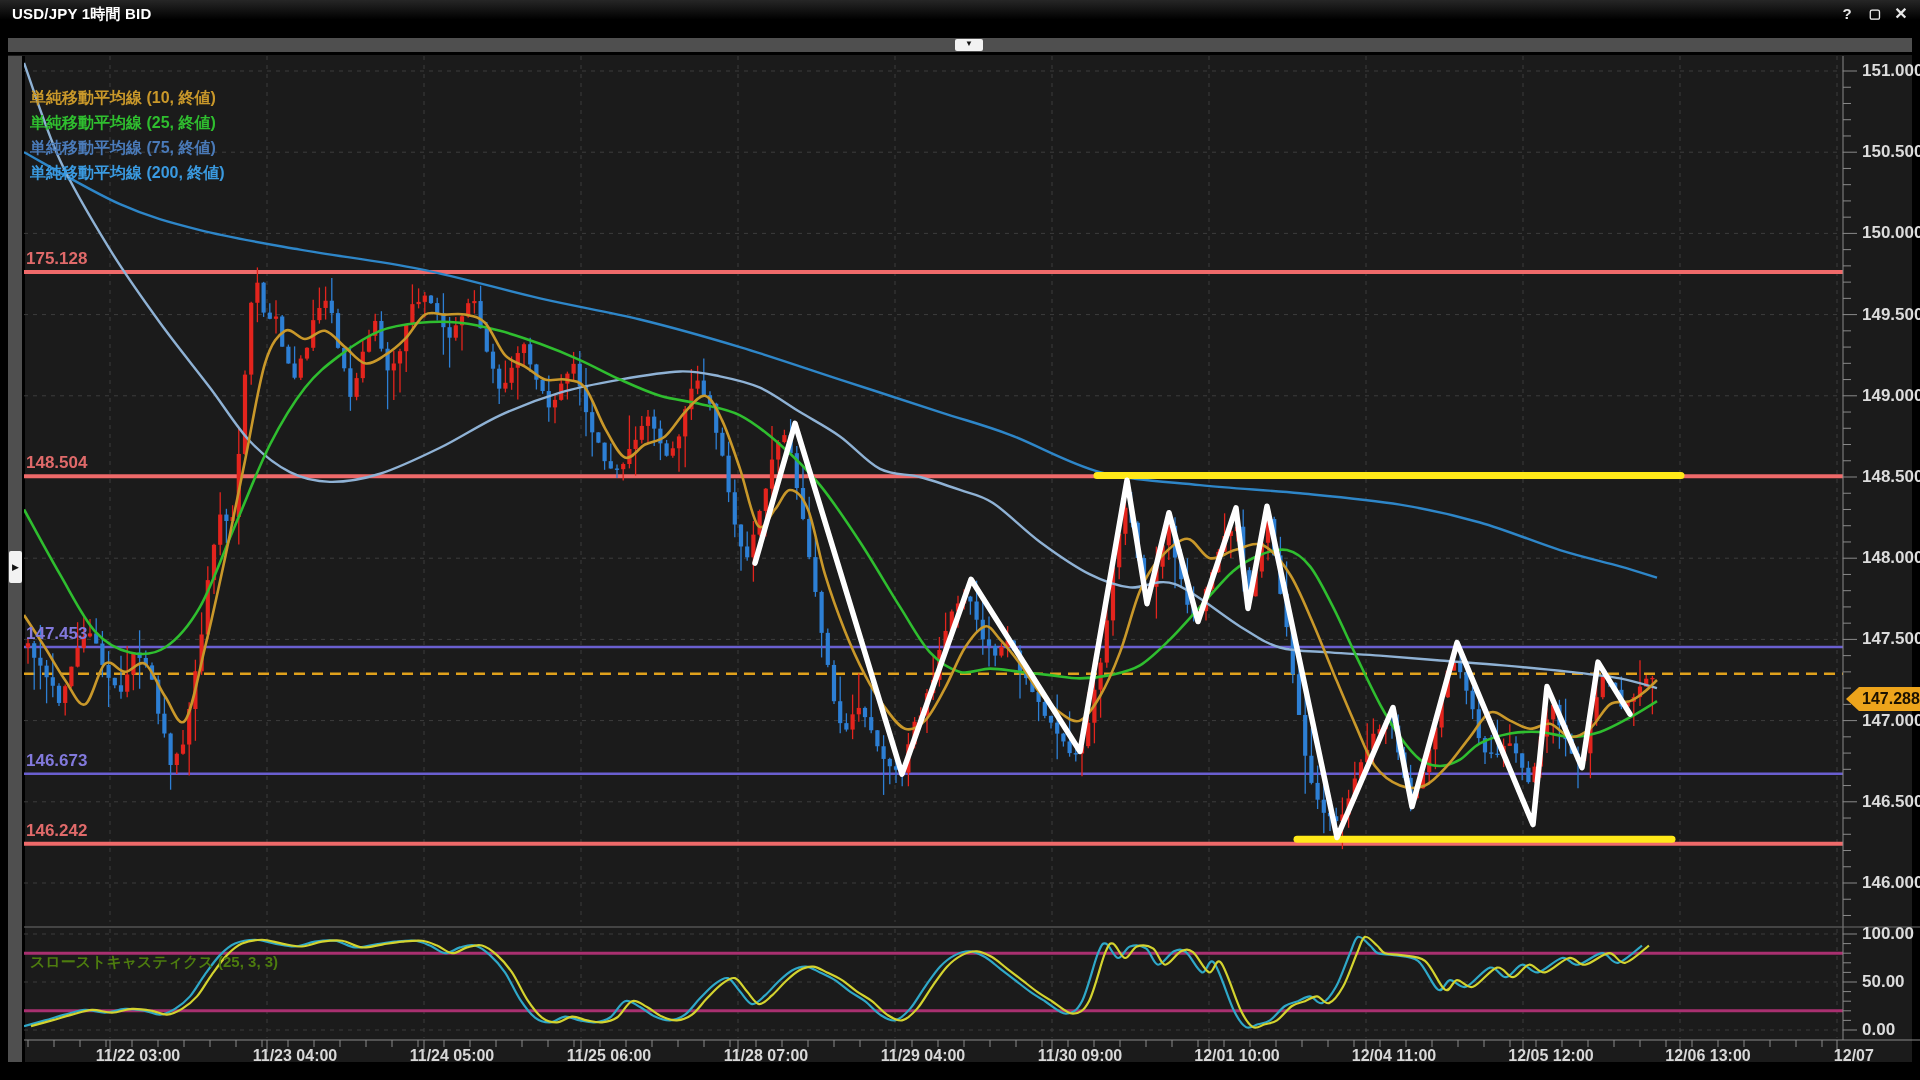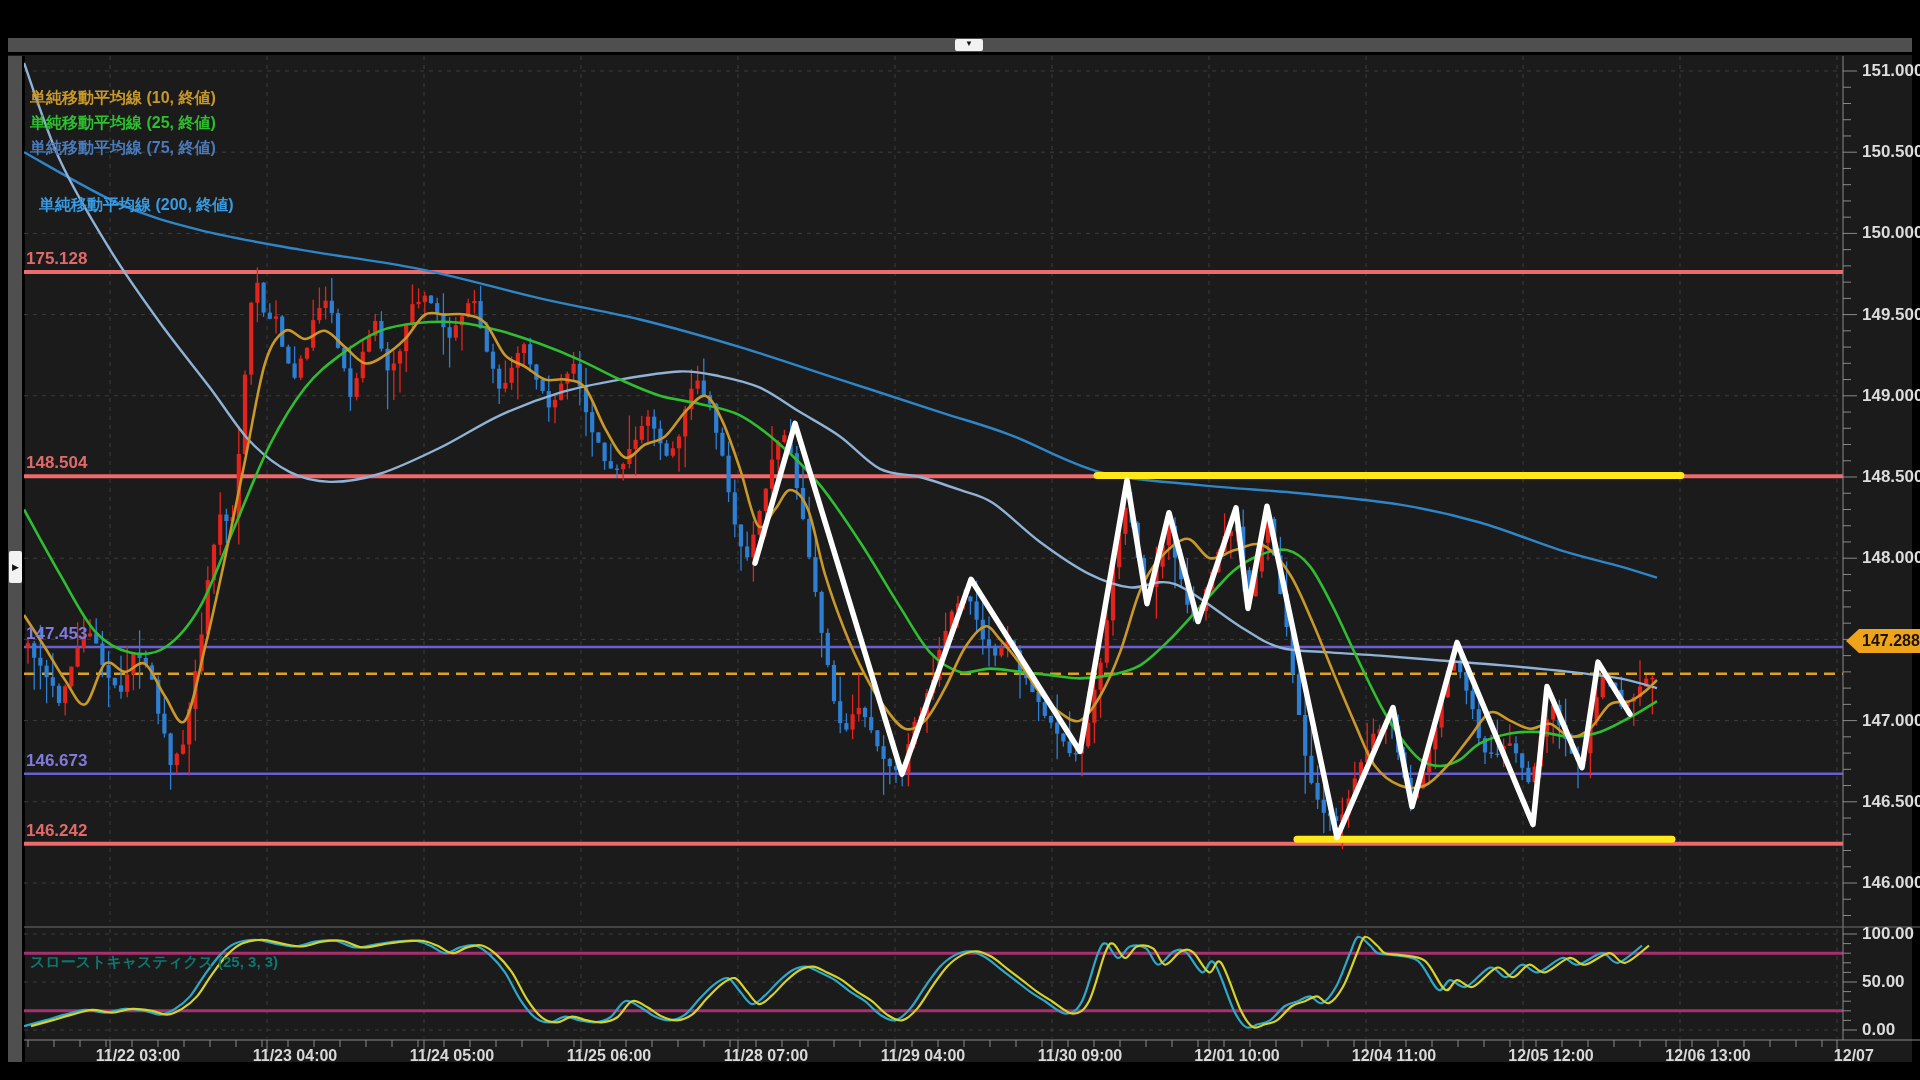--- a/index.html
+++ b/index.html
@@ -32,20 +32,26 @@
   #pricebadge{position:absolute;left:1846px;top:663px;width:74px;height:24px;}
   #pricebadge .tag{position:absolute;left:0;top:0;width:74px;height:24px;background:#eda41b;
       clip-path:polygon(0 12px,13px 0,74px 0,74px 24px,13px 24px);}
   #pricebadge .txt{position:absolute;left:16px;top:3px;font-size:16px;font-weight:700;color:#1c1200;}
   #stochlabel{font-size:15px;color:#3fb3d9;}
 </style>
 </head>
 <body>
 
 <div id="win">
+  <div id="titlebar">
+    <span id="titletext" class="lbl">USD/JPY 1時間 BID</span>
+    <span id="btn-help" class="wbtn">?</span>
+    <span id="btn-max" class="wbtn">▢</span>
+    <span id="btn-close" class="wbtn">✕</span>
+  </div>
 
   <div id="appbg"></div>
   <div id="topstrip"></div>
   <div id="topcollapse">
     <span>▼</span>
   </div>
   <div id="leftstrip"></div>
   <div id="leftcollapse">
     <span>▶</span>
   </div>
@@ -794,55 +800,55 @@
         <line x1="1523" y1="1040" x2="1523" y2="1052" stroke="#8a8a8a"></line>
         <line x1="1680" y1="1040" x2="1680" y2="1052" stroke="#8a8a8a"></line>
         <line x1="1837" y1="1040" x2="1837" y2="1052" stroke="#8a8a8a"></line>
       </g>
     </svg>
 
   <div id="labels">
       <div class="lbl legend-line" style="color: rgb(201, 152, 42); left: 30px; top: 88px;">単純移動平均線 (10, 終値)</div>
       <div class="lbl legend-line" style="color: rgb(47, 190, 47); left: 30px; top: 113px;">単純移動平均線 (25, 終値)</div>
       <div class="lbl legend-line" style="color: rgb(74, 122, 184); left: 30px; top: 138px;">単純移動平均線 (75, 終値)</div>
-      <div class="lbl legend-line" style="color: rgb(58, 154, 224); left: 39px; top: 163px; margin-top: 32px;">単純移動平均線 (200, 終値)</div>
+      <div class="lbl legend-line" style="color: rgb(58, 154, 224); left: 30px; top: 163px;">単純移動平均線 (200, 終値)</div>
       <div class="lbl pricelab" style="left: 1862px; top: 61px;">151.000</div>
       <div class="lbl pricelab" style="left: 1862px; top: 142.2px;">150.500</div>
       <div class="lbl pricelab" style="left: 1862px; top: 223.4px;">150.000</div>
       <div class="lbl pricelab" style="left: 1862px; top: 304.6px;">149.500</div>
       <div class="lbl pricelab" style="left: 1862px; top: 385.8px;">149.000</div>
       <div class="lbl pricelab" style="left: 1862px; top: 467px;">148.500</div>
       <div class="lbl pricelab" style="left: 1862px; top: 548.2px;">148.000</div>
       <div class="lbl pricelab" style="left: 1862px; top: 629.4px;">147.500</div>
       <div class="lbl pricelab" style="left: 1862px; top: 710.6px;">147.000</div>
       <div class="lbl pricelab" style="left: 1862px; top: 791.8px;">146.500</div>
       <div class="lbl pricelab" style="left: 1862px; top: 873px;">146.000</div>
       <div class="lbl pricelab" style="left: 1862px; top: 924px;">100.00</div>
       <div class="lbl pricelab" style="left: 1862px; top: 972px;">50.00</div>
       <div class="lbl pricelab" style="left: 1862px; top: 1020px;">0.00</div>
       <div class="lbl levlab" style="color: rgb(224, 106, 106); left: 26px; top: 248.889px;">175.128</div>
       <div class="lbl levlab" style="color: rgb(224, 106, 106); left: 26px; top: 453.35px;">148.504</div>
       <div class="lbl levlab" style="color: rgb(130, 121, 220); left: 26px; top: 624.033px;">147.453</div>
       <div class="lbl levlab" style="color: rgb(130, 121, 220); left: 26px; top: 750.705px;">146.673</div>
       <div class="lbl levlab" style="color: rgb(224, 106, 106); left: 26px; top: 820.699px;">146.242</div>
-      <div class="lbl " id="stochlabel" style="left: 30px; top: 953px; font-size: 15px; color: #0f766e;">スローストキャスティクス (25, 3, 3)</div>
+      <div class="lbl " id="stochlabel" style="left: 30px; top: 953px; font-size: 15px; color: #4d7c0f;">スローストキャスティクス (25, 3, 3)</div>
     </div>
 
   <div id="timeaxis">
       <div class="lbl timelab" style="position: absolute; left: 110px; top: 3px;">11/22 03:00</div>
       <div class="lbl timelab" style="position: absolute; left: 267px; top: 3px;">11/23 04:00</div>
       <div class="lbl timelab" style="position: absolute; left: 424px; top: 3px;">11/24 05:00</div>
       <div class="lbl timelab" style="position: absolute; left: 581px; top: 3px;">11/25 06:00</div>
       <div class="lbl timelab" style="position: absolute; left: 738px; top: 3px;">11/28 07:00</div>
       <div class="lbl timelab" style="position: absolute; left: 895px; top: 3px;">11/29 04:00</div>
       <div class="lbl timelab" style="position: absolute; left: 1052px; top: 3px;">11/30 09:00</div>
       <div class="lbl timelab" style="position: absolute; left: 1209px; top: 3px;">12/01 10:00</div>
       <div class="lbl timelab" style="position: absolute; left: 1366px; top: 3px;">12/04 11:00</div>
       <div class="lbl timelab" style="position: absolute; left: 1523px; top: 3px;">12/05 12:00</div>
       <div class="lbl timelab" style="position: absolute; left: 1680px; top: 3px;">12/06 13:00</div>
       <div class="lbl timelab" style="position: absolute; left: 1837px; top: 3px;">12/07 14</div>
     </div>
 
-  <div id="pricebadge" style="top: 629px;">
+  <div id="pricebadge" style="top: 687px;">
     <div class="tag"></div>
     <div class="txt">147.288</div>
   </div>
 </div>
 
 </body></html>

